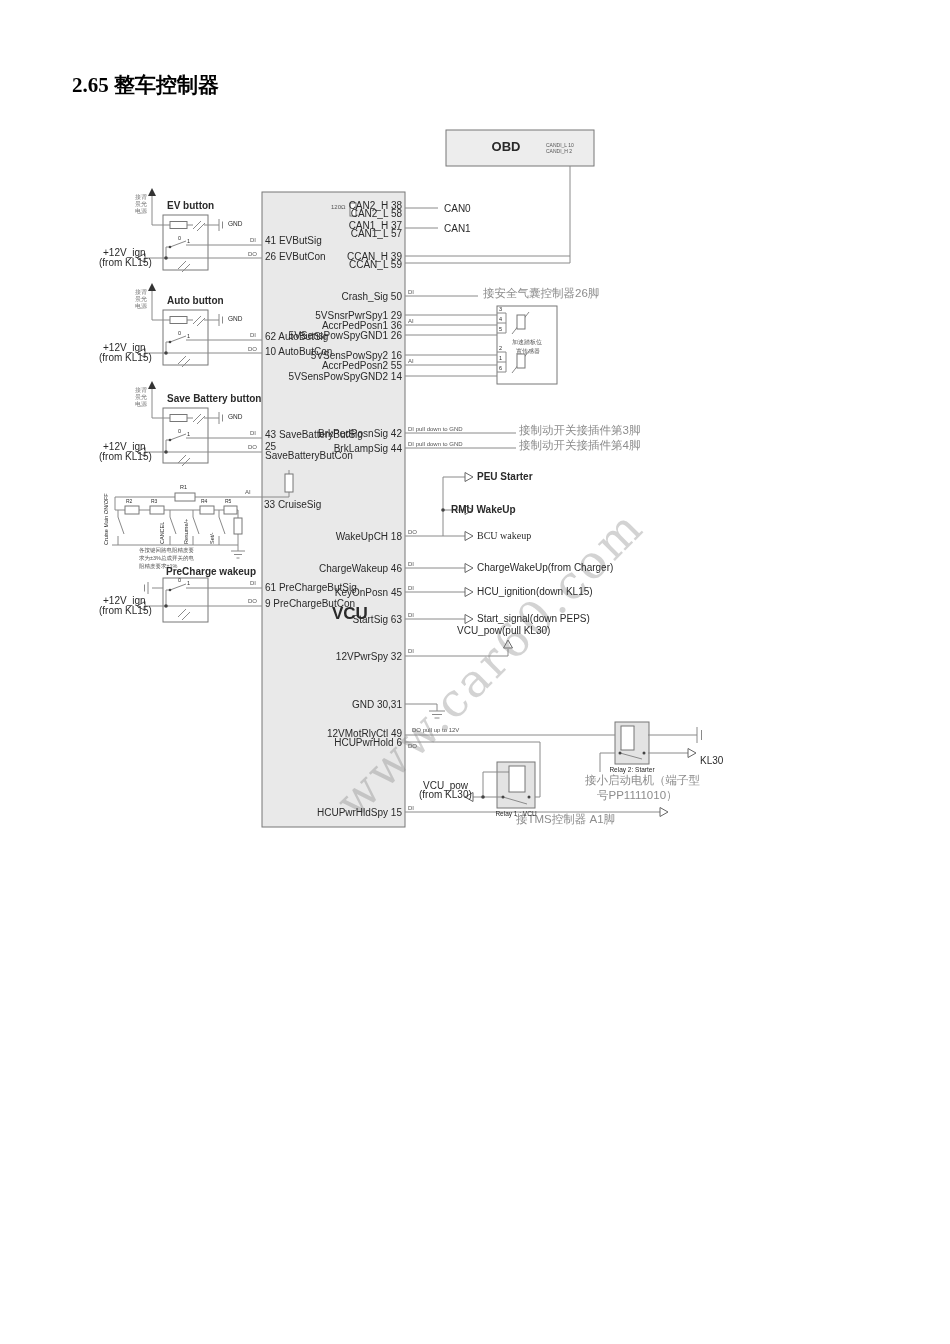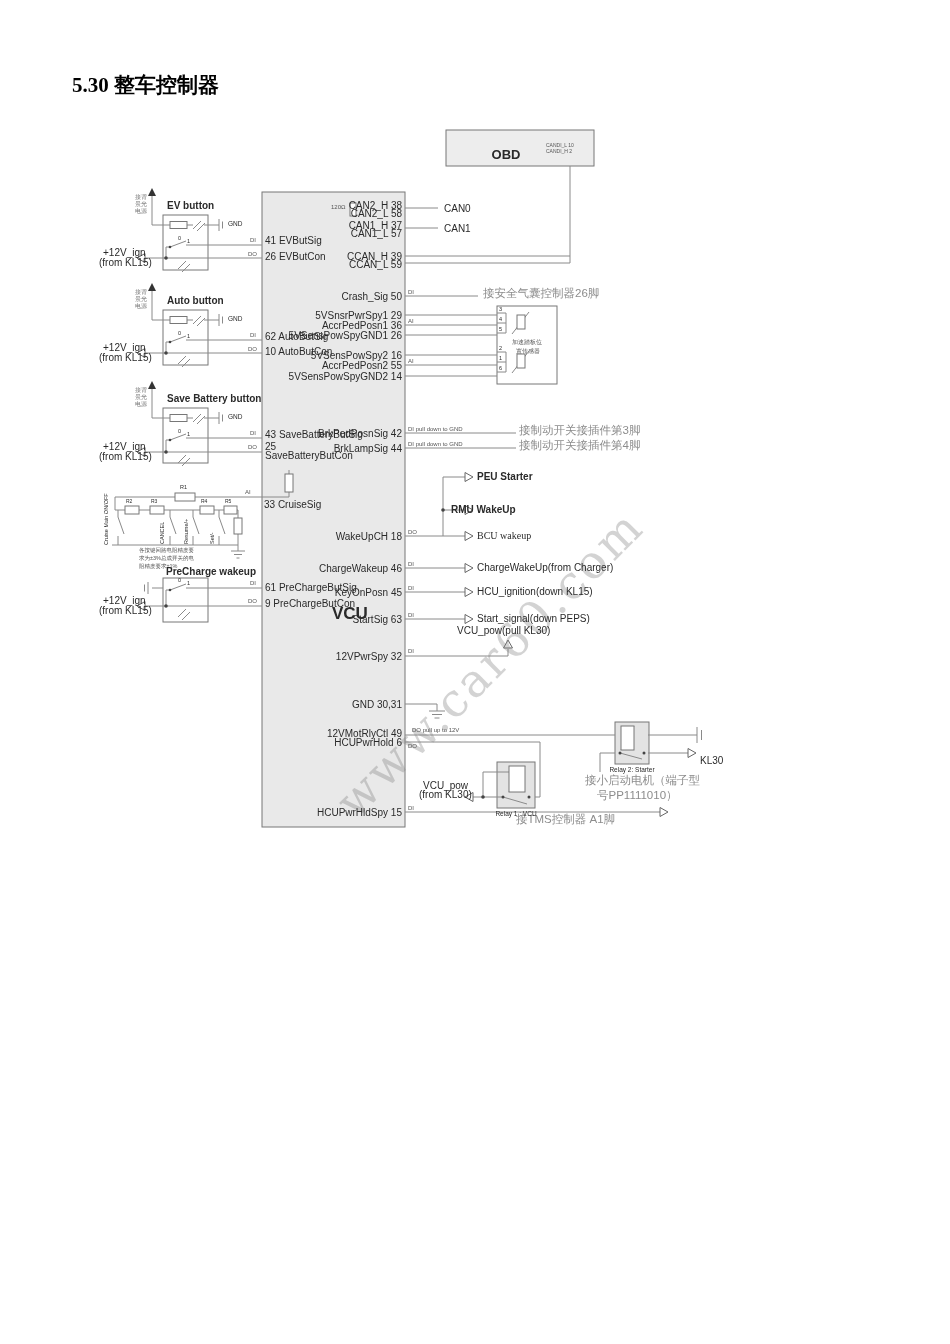--- a/index.html
+++ b/index.html
@@ -154,24 +154,24 @@
       <path d="M137 606 L145 601.5 L145 610.5 Z"></path>
     </g>
 
     <g fill="#333">
       <path d="M152 188 L148 196 L156 196 Z"></path>
       <path d="M152 283 L148 291 L156 291 Z"></path>
       <path d="M152 381 L148 389 L156 389 Z"></path>
     </g>
   </svg>
 
-  <div class="t title" style="left:72px;top:74px">5.30 整车控制器</div>
+  <div class="t title" style="left:72px;top:74px">2.65 整车控制器</div>
   <div class="watermark">www.car60.com</div>
 
-  <div class="t s13 bold ctr" style="left:446px;top:148px;width:120px">OBD</div>
+  <div class="t s13 bold ctr" style="left:446px;top:140px;width:120px">OBD</div>
   <div class="t s5 dim" style="left:546px;top:143px">CANDI_L 10</div>
   <div class="t s5 dim" style="left:546px;top:149px">CANDI_H 2</div>
 
   <div class="t bold" style="left:332px;top:605px;font-size:17px">VCU</div>
 
   <div class="t s6 dim" style="left:331px;top:204px">120Ω</div>
   <div class="t s7 pinr" style="top:201px">CAN2_H  38</div>
   <div class="t s7 pinr" style="top:209px">CAN2_L  58</div>
   <div class="t s7 pinr" style="top:221px">CAN1_H 37</div>
   <div class="t s7 pinr" style="top:229px">CAN1_L  57</div>

